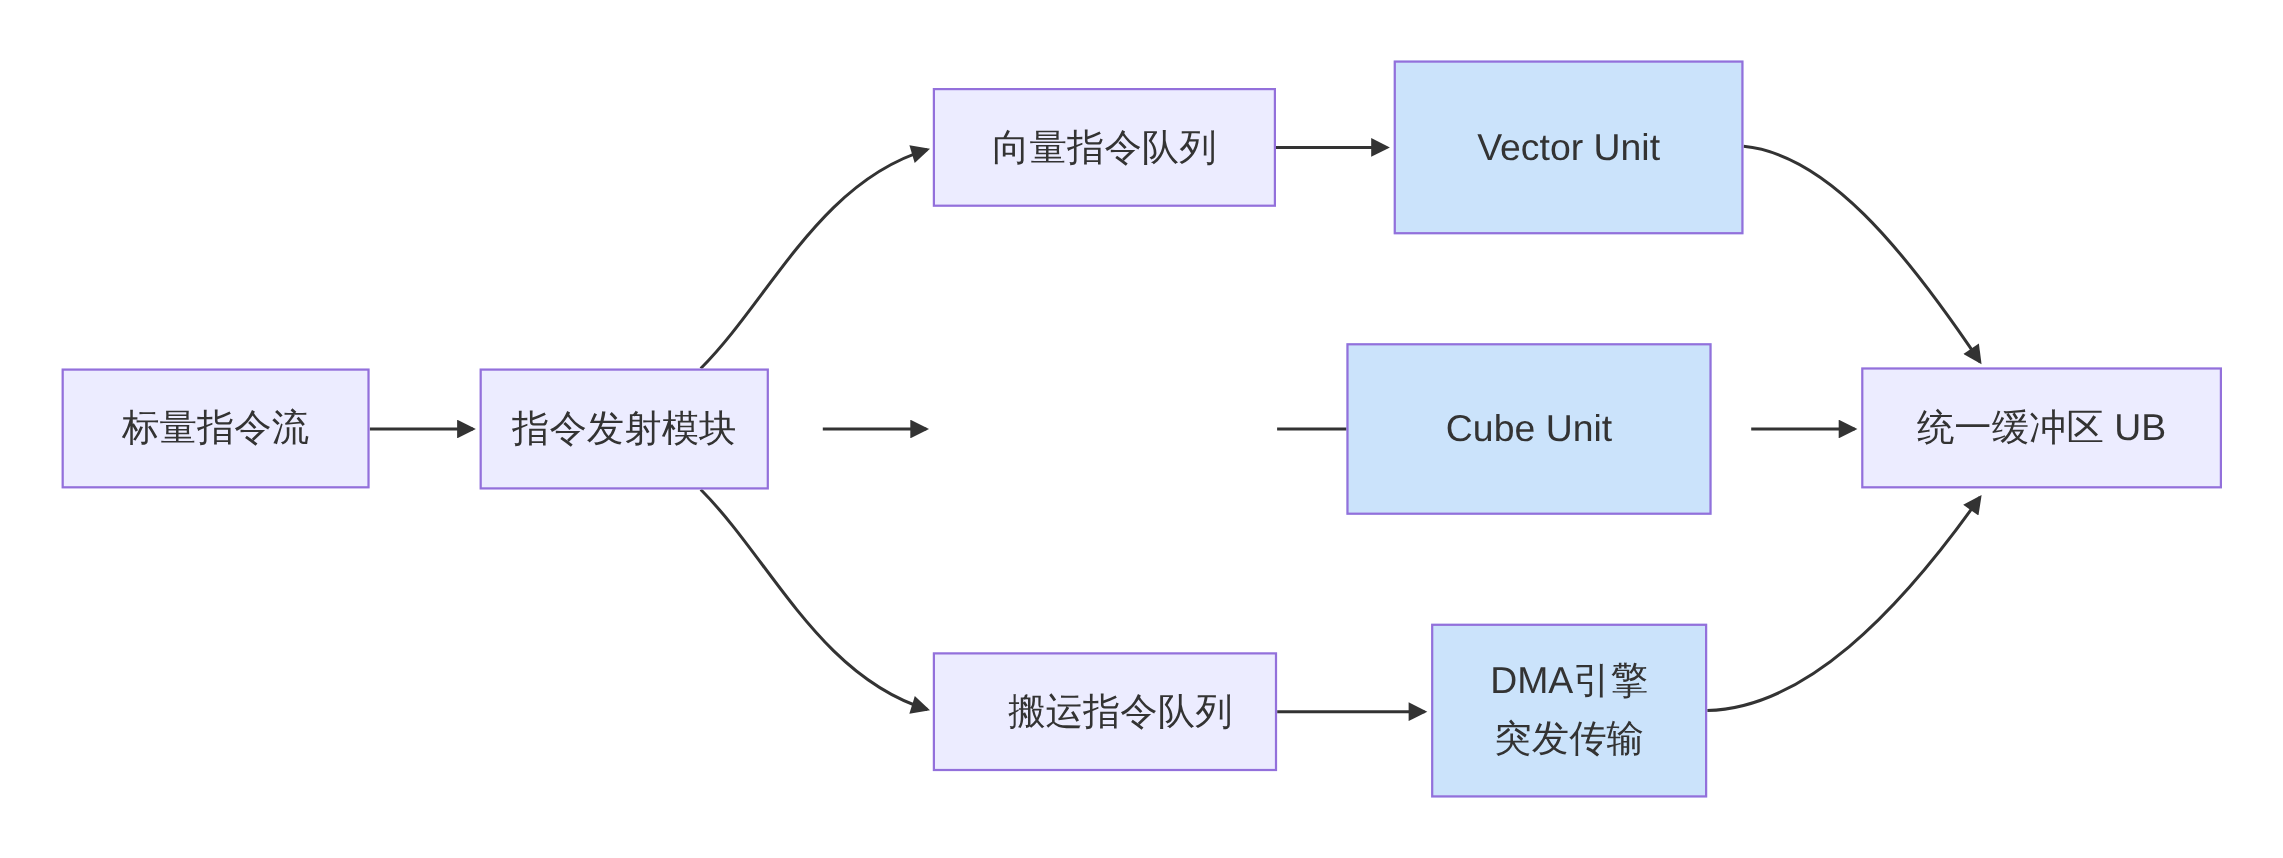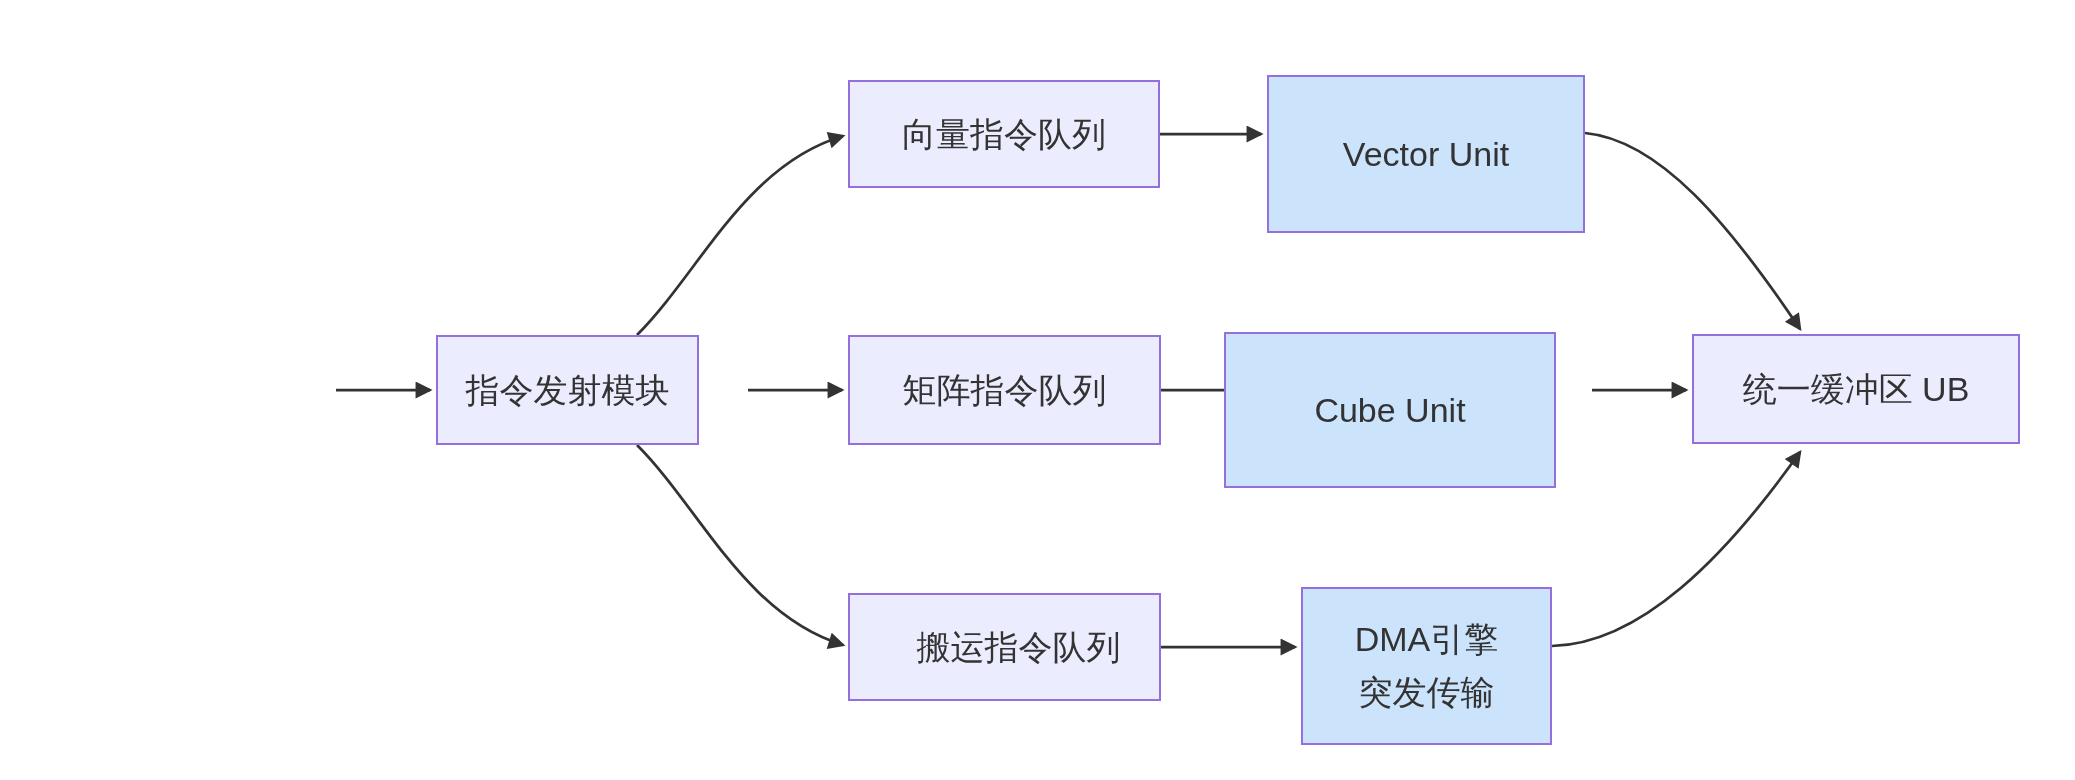--- a/index.html
+++ b/index.html
@@ -40,21 +40,20 @@
     background: var(--node_fill, #ECECFF);
     border: 2.5px solid var(--border, #9370DB);
     color: var(--text, #333333);
     font-size: 34px;
     line-height: 1.55;
     text-align: center;
     white-space: nowrap;
   }
   .node.unit {
     background: var(--unit_fill, #CBE3FB);
-    margin-top: 20px;
   }
   
   .n-scalar   { left: 56px;   top: 335px; width: 280px; height: 109px; }
   .n-dispatch { left: 436px;  top: 335px; width: 263px; height: 110px; }
   .n-vq       { left: 848px;  top: 80px;  width: 312px; height: 108px; }
   .n-vu       { left: 1267px; top: 55px;  width: 318px; height: 158px; }
   .n-mq       { left: 848px;  top: 335px; width: 313px; height: 110px; }
   .n-cu       { left: 1224px; top: 312px; width: 332px; height: 156px; }
   .n-tq       { left: 848px;  top: 593px; width: 313px; height: 108px; padding-left: 28px; }
   .n-dma      { left: 1301px; top: 567px; width: 251px; height: 158px; }
@@ -76,36 +75,36 @@
     <path class="edge" marker-end="url(#arrow)" d="M748,390 L842,390"></path>
     <path class="edge" marker-end="url(#arrow)" d="M637,445 C700,508 745,615 843,645"></path>
     <path class="edge" marker-end="url(#arrow)" d="M1160,134 L1261,134"></path>
     <path class="edge" marker-end="url(#arrow)" d="M1161,390 L1254,390"></path>
     <path class="edge" marker-end="url(#arrow)" d="M1161,647 L1295,647"></path>
     <path class="edge" marker-end="url(#arrow)" d="M1585,133 C1660,140 1730,225 1800,329"></path>
     <path class="edge" marker-end="url(#arrow)" d="M1592,390 L1686,390"></path>
     <path class="edge" marker-end="url(#arrow)" d="M1552,646 C1640,644 1725,558 1800,452"></path>
   </svg>
 
+  <div class="node n-scalar">
+    <span>标量指令流</span>
+  </div>
 
   <div class="node n-dispatch">
     <span>指令发射模块</span>
   </div>
 
   <div class="node n-vq">
     <span>向量指令队列</span>
   </div>
 
   <div class="node unit n-vu">
     <span>Vector Unit</span>
   </div>
 
-  <div class="node n-mq">
-    <span>矩阵指令队列</span>
-  </div>
 
   <div class="node unit n-cu">
     <span>Cube Unit</span>
   </div>
 
   <div class="node n-tq">
     <span>搬运指令队列</span>
   </div>
 
   <div class="node n-ub">

